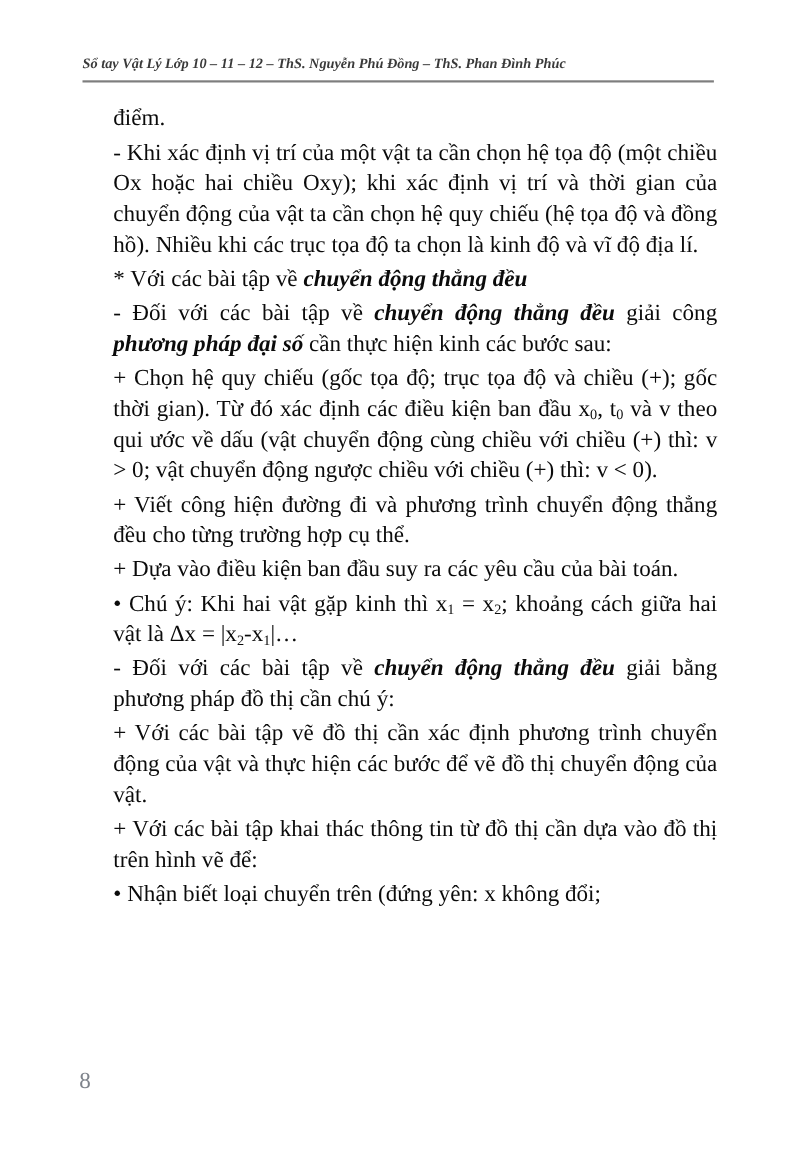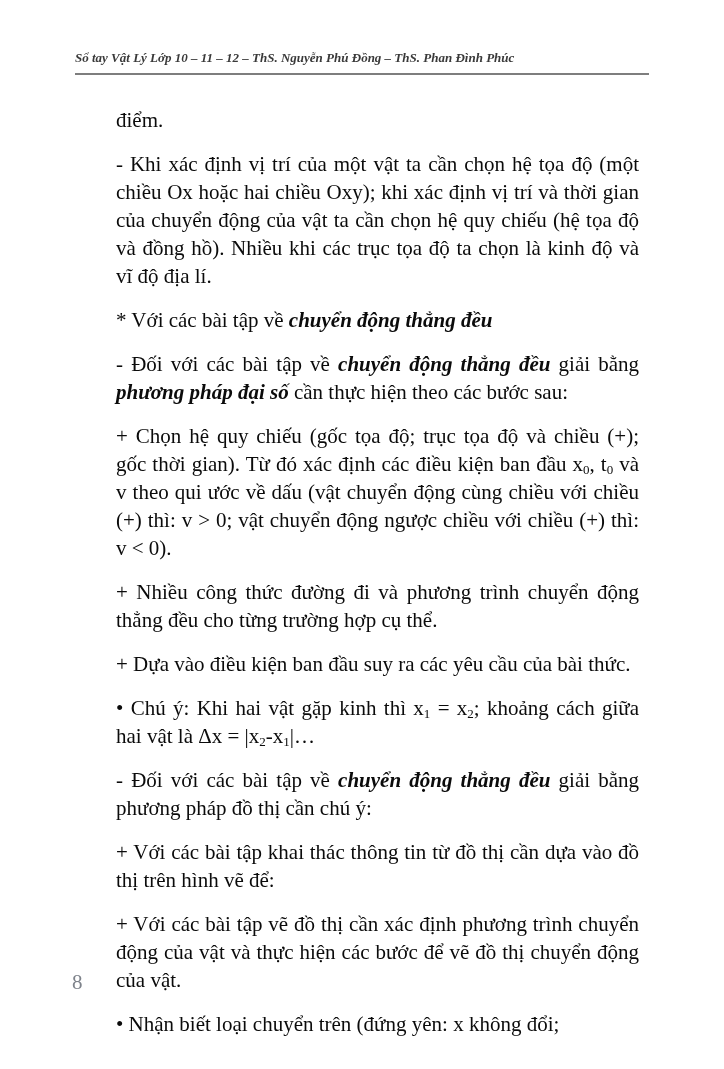--- a/index.html
+++ b/index.html
@@ -27,21 +27,21 @@
   .page-body {
     position: absolute;
     left: 100px;
     top: 90px;
     width: 555px;
     font-size: 21px;
     line-height: 28px;
     color: var(--text-color, #0b0b0b);
     text-align: justify;
   }
-  .page-body p { margin: 16px; padding: 0; }
+  .page-body p { margin: 3px; padding: 0; }
   .page-body i { font-style: italic; font-weight: bold; }
   .page-body sub {
     font-size: 13px;
     line-height: 0;
     vertical-align: -3px;
   }
   .page-number {
     position: absolute;
     left: 72px;
     top: 970px;
@@ -53,24 +53,24 @@
 <body style="--bg-color: #ffffff; --text-color: #0b0b0b; --header-color: #3a3a3a; --rule-color: #7e7e7e; --page-number-color: #7e838b;">
 
 <header class="running-header">
   <span>Sổ tay Vật Lý Lớp 10 – 11 – 12 – ThS. Nguyễn Phú Đồng – ThS. Phan Đình Phúc</span>
 </header>
 
 <main class="page-body" id="page-body">
     <p><span>điểm.</span></p>
     <p><span>- Khi xác định vị trí của một vật ta cần chọn hệ tọa độ (một chiều Ox hoặc hai chiều Oxy); khi xác định vị trí và thời gian của chuyển động của vật ta cần chọn hệ quy chiếu (hệ tọa độ và đồng hồ). Nhiều khi các trục tọa độ ta chọn là kinh độ và vĩ độ địa lí.</span></p>
     <p><span>* Với các bài tập về </span><i>chuyển động thẳng đều</i></p>
-    <p><span>- Đối với các bài tập về </span><i>chuyển động thẳng đều</i><span> giải bằng </span><i>phương pháp đại số</i><span> cần thực hiện theo các bước sau:</span></p>
+    <p><span>- Đối với các bài tập về </span><i>chuyển động thẳng đều</i><span> giải công </span><i>phương pháp đại số</i><span> cần thực hiện kinh các bước sau:</span></p>
     <p><span>+ Chọn hệ quy chiếu (gốc tọa độ; trục tọa độ và chiều (+); gốc thời gian). Từ đó xác định các điều kiện ban đầu x</span><sub>0</sub><span>, t</span><sub>0</sub><span> và v theo qui ước về dấu (vật chuyển động cùng chiều với chiều (+) thì: v &gt; 0; vật chuyển động ngược chiều với chiều (+) thì: v &lt; 0).</span></p>
-    <p><span>+ Nhiều công thức đường đi và phương trình chuyển động thẳng đều cho từng trường hợp cụ thể.</span></p>
-    <p><span>+ Dựa vào điều kiện ban đầu suy ra các yêu cầu của bài thức.</span></p>
+    <p><span>+ Viết công hiện đường đi và phương trình chuyển động thẳng đều cho từng trường hợp cụ thể.</span></p>
+    <p><span>+ Dựa vào điều kiện ban đầu suy ra các yêu cầu của bài toán.</span></p>
     <p><span>• Chú ý: Khi hai vật gặp kinh thì x</span><sub>1</sub><span> = x</span><sub>2</sub><span>; khoảng cách giữa hai vật là Δx = |x</span><sub>2</sub><span>-x</span><sub>1</sub><span>|…</span></p>
     <p><span>- Đối với các bài tập về </span><i>chuyển động thẳng đều</i><span> giải bằng phương pháp đồ thị cần chú ý:</span></p>
+    <p><span>+ Với các bài tập vẽ đồ thị cần xác định phương trình chuyển động của vật và thực hiện các bước để vẽ đồ thị chuyển động của vật.</span></p>
     <p><span>+ Với các bài tập khai thác thông tin từ đồ thị cần dựa vào đồ thị trên hình vẽ để:</span></p>
-    <p><span>+ Với các bài tập vẽ đồ thị cần xác định phương trình chuyển động của vật và thực hiện các bước để vẽ đồ thị chuyển động của vật.</span></p>
     <p><span>• Nhận biết loại chuyển trên (đứng yên: x không đổi;</span></p>
   </main>
 
 <div class="page-number">8</div>
 
 </body></html>

